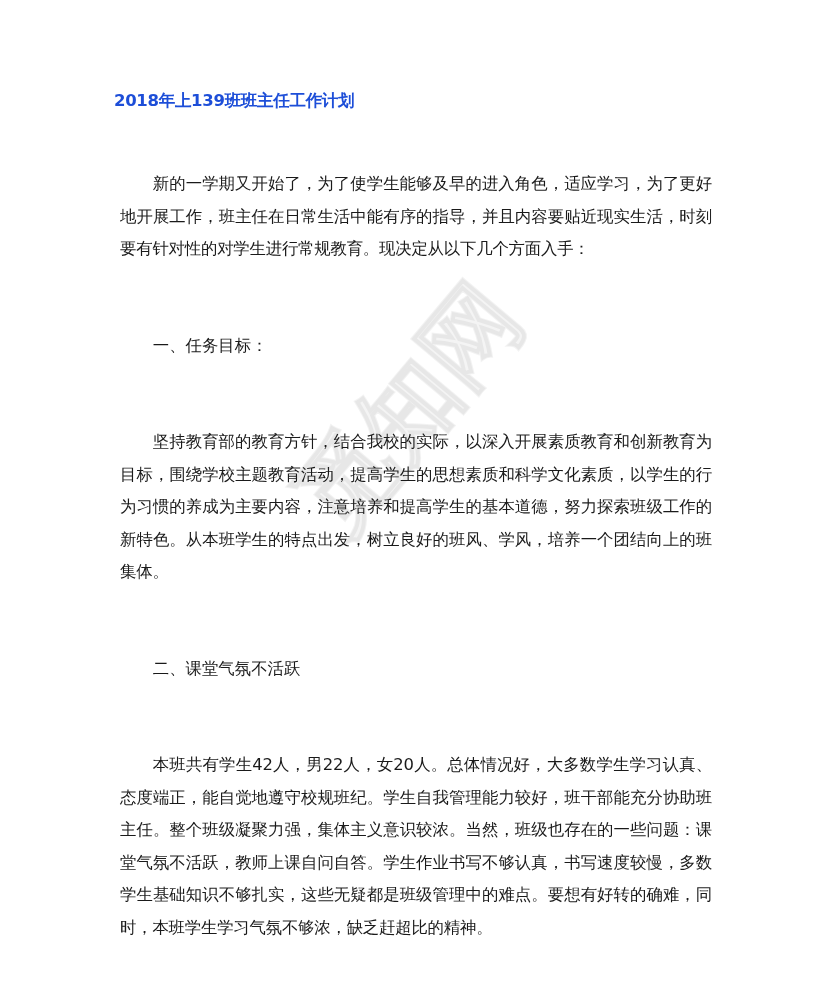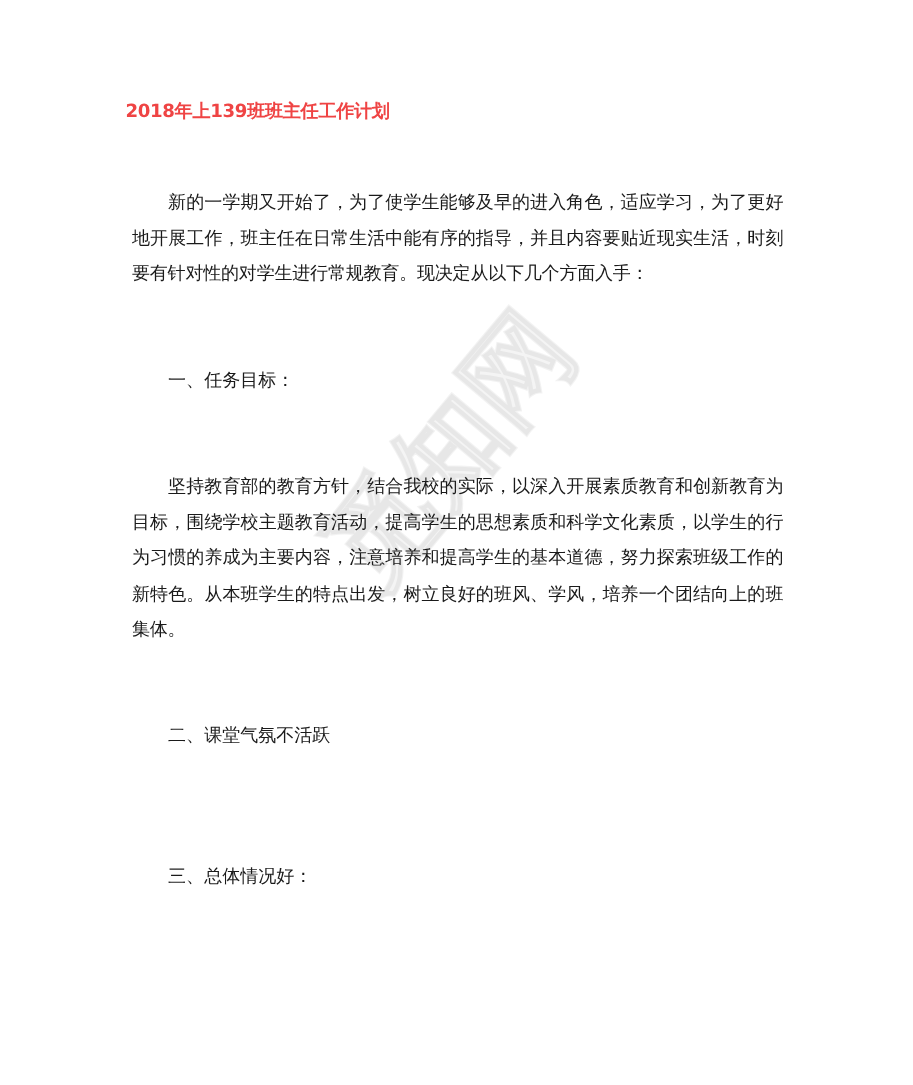--- a/index.html
+++ b/index.html
@@ -10,21 +10,21 @@
     }
     .content {
       position: absolute; left: 104px; top: 88px; width: 624px;
       font-family: "DejaVu Sans", "Liberation Sans", sans-serif;
       font-size: 16.4px; color: #1a1a1a;
       line-height: 32.5px;
       text-align: justify;
     }
     .title {
       font-weight: bold; font-size: 16.5px; margin: 0 0 0 10px;
-      line-height: 26px; color: #ef4444;
+      line-height: 26px; color: #1d4ed8;
       letter-spacing: -0.3px;
     }
     p { margin: 16px; }
     .para { text-indent: 2em; letter-spacing: -0.2px; }
     .heading { text-indent: 2em; }
     .gap-title { height: 38px; }
     .gap { height: 32px; }
     .watermark {
       position: absolute; left: 260px; top: 260px;
       width: 300px; height: 300px;
@@ -50,18 +50,19 @@
     <p class="para">新的一学期又开始了，为了使学生能够及早的进入角色，适应学习，为了更好地开展工作，班主任在日常生活中能有序的指导，并且内容要贴近现实生活，时刻要有针对性的对学生进行常规教育。现决定从以下几个方面入手：</p>
     <div class="gap"></div>
 
     <p class="heading">一、任务目标：</p>
     <div class="gap"></div>
     <p class="para">坚持教育部的教育方针，结合我校的实际，以深入开展素质教育和创新教育为目标，围绕学校主题教育活动，提高学生的思想素质和科学文化素质，以学生的行为习惯的养成为主要内容，注意培养和提高学生的基本道德，努力探索班级工作的新特色。从本班学生的特点出发，树立良好的班风、学风，培养一个团结向上的班集体。</p>
     <div class="gap"></div>
 
     <p class="heading">二、课堂气氛不活跃</p>
     <div class="gap"></div>
+    <p class="para">本班共有学生42人，男22人，女20人。总体情况好，大多数学生学习认真、态度端正，能自觉地遵守校规班纪。学生自我管理能力较好，班干部能充分协助班主任。整个班级凝聚力强，集体主义意识较浓。当然，班级也存在的一些问题：课堂气氛不活跃，教师上课自问自答。学生作业书写不够认真，书写速度较慢，多数学生基础知识不够扎实，这些无疑都是班级管理中的难点。要想有好转的确难，同时，本班学生学习气氛不够浓，缺乏赶超比的精神。</p>
     <div class="gap"></div>
 
     <p class="heading">三、总体情况好：</p>
     <div class="gap"></div>
   </div>
 </div>
 
 </body></html>

